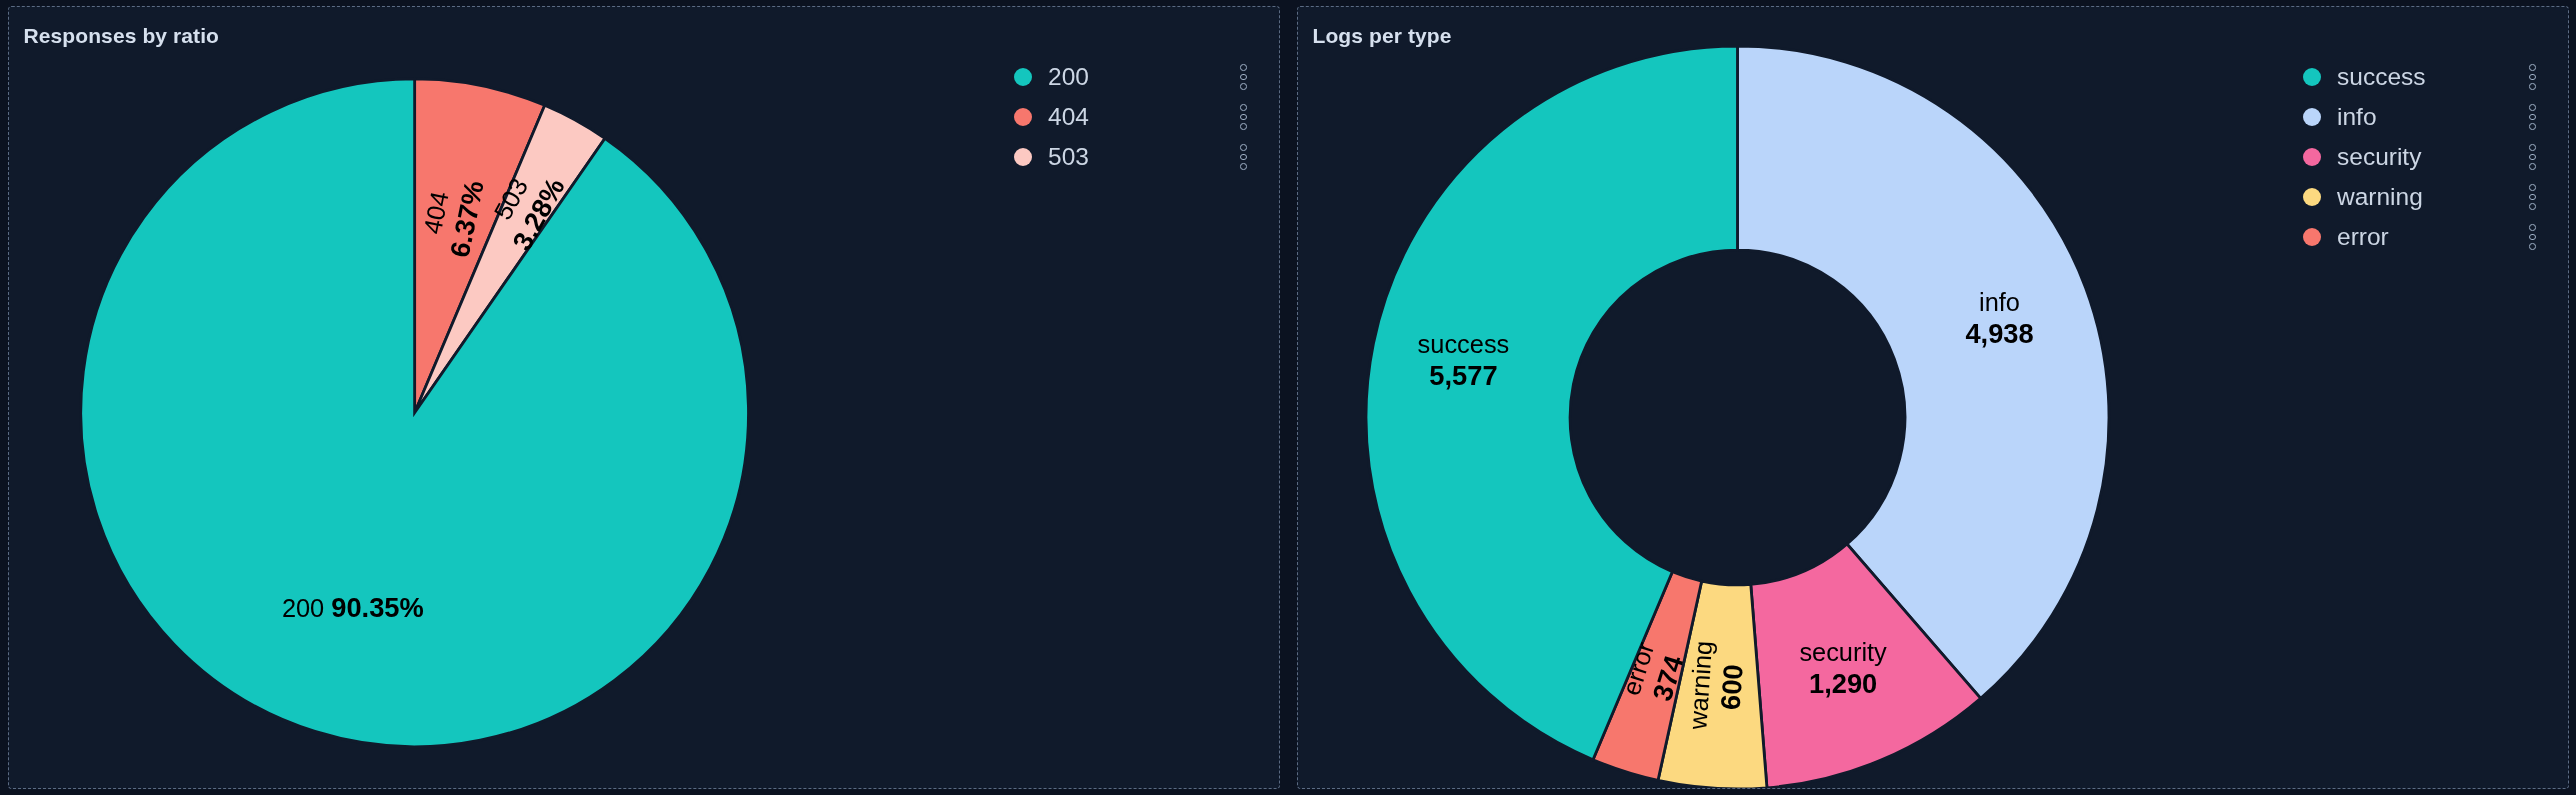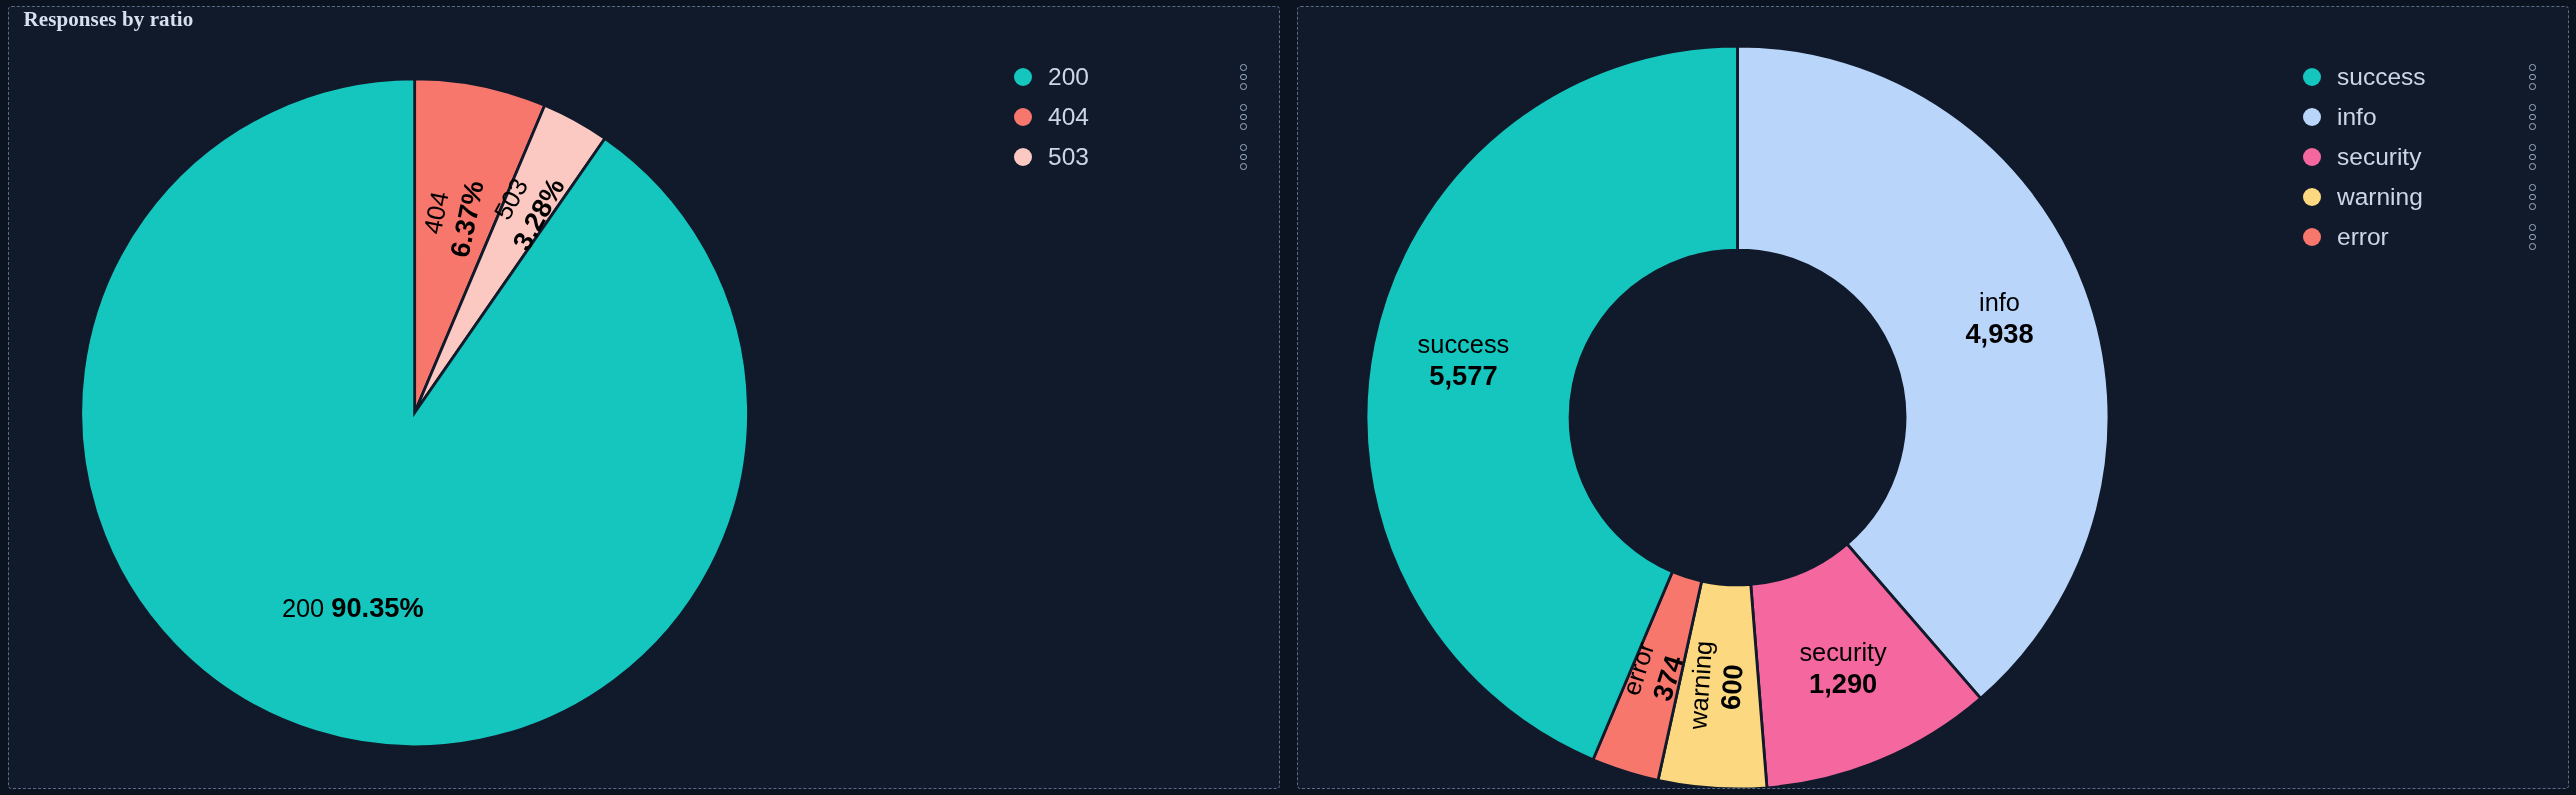--- a/index.html
+++ b/index.html
@@ -27,24 +27,23 @@
     flex: 1 1 0;
     box-sizing: border-box;
     border: 1.9px dashed #5b6b83;
     border-radius: 3.8px;
     background: #101a2b;
     overflow: hidden;
   }
   .panel-header {
     height: 41px;
     display: flex;
-    align-items: flex-start;
+    align-items: flex-end;
     padding: 0 15px;
     box-sizing: border-box;
-    font-family: Liberation Serif, serif;
   }
   .panel-title {
     color: #d6e0ee;
     font-size: 21px;
     font-weight: bold;
     letter-spacing: 0.1px;
     white-space: nowrap;
   }
   .panel-body {
     position: absolute;
@@ -179,20 +178,23 @@
               <i></i>
               <i></i>
               <i></i>
             </span>
         </div>
       </div>
     </div>
   </section>
 
   <section class="panel">
+    <div class="panel-header">
+      <span class="panel-title">Logs per type</span>
+    </div>
     <div class="panel-body">
       <div class="viz-wrap">
         <svg class="chart" id="svg-donut" width="997" height="743" viewBox="0 0 1060 790">
             <path d="M 463 0 A 395 395 0 0 1 721.5732369418245 693.6048913487975 L 579.5216105712525 529.5611915445214 A 178 178 0 0 0 463 217 Z" fill="#bad5fa" stroke="#101a2b" stroke-width="3"></path>
             <path d="M 721.5732369418245 693.6048913487975 A 395 395 0 0 1 494.3325777595219 788.7553422760681 L 477.1194907372023 572.4391162661775 A 178 178 0 0 0 579.5216105712525 529.5611915445214 Z" fill="#f4689f" stroke="#101a2b" stroke-width="3"></path>
             <path d="M 494.3325777595219 788.7553422760681 A 395 395 0 0 1 378.49550214629016 780.8548818435402 L 424.9194921064295 568.878908780127 A 178 178 0 0 0 477.1194907372023 572.4391162661775 Z" fill="#fcd980" stroke="#101a2b" stroke-width="3"></path>
             <path d="M 378.49550214629016 780.8548818435402 A 395 395 0 0 1 309.36517011456374 758.8974292930263 L 393.76708931744895 558.9841580105283 A 178 178 0 0 0 424.9194921064295 568.878908780127 Z" fill="#f7776d" stroke="#101a2b" stroke-width="3"></path>
             <path d="M 309.36517011456374 758.8974292930263 A 395 395 0 0 1 462.99999999999994 0 L 462.99999999999994 217 A 178 178 0 0 0 393.76708931744895 558.9841580105283 Z" fill="#14c6be" stroke="#101a2b" stroke-width="3"></path>
             <g transform="translate(741.6,291.1)">
               <g>

